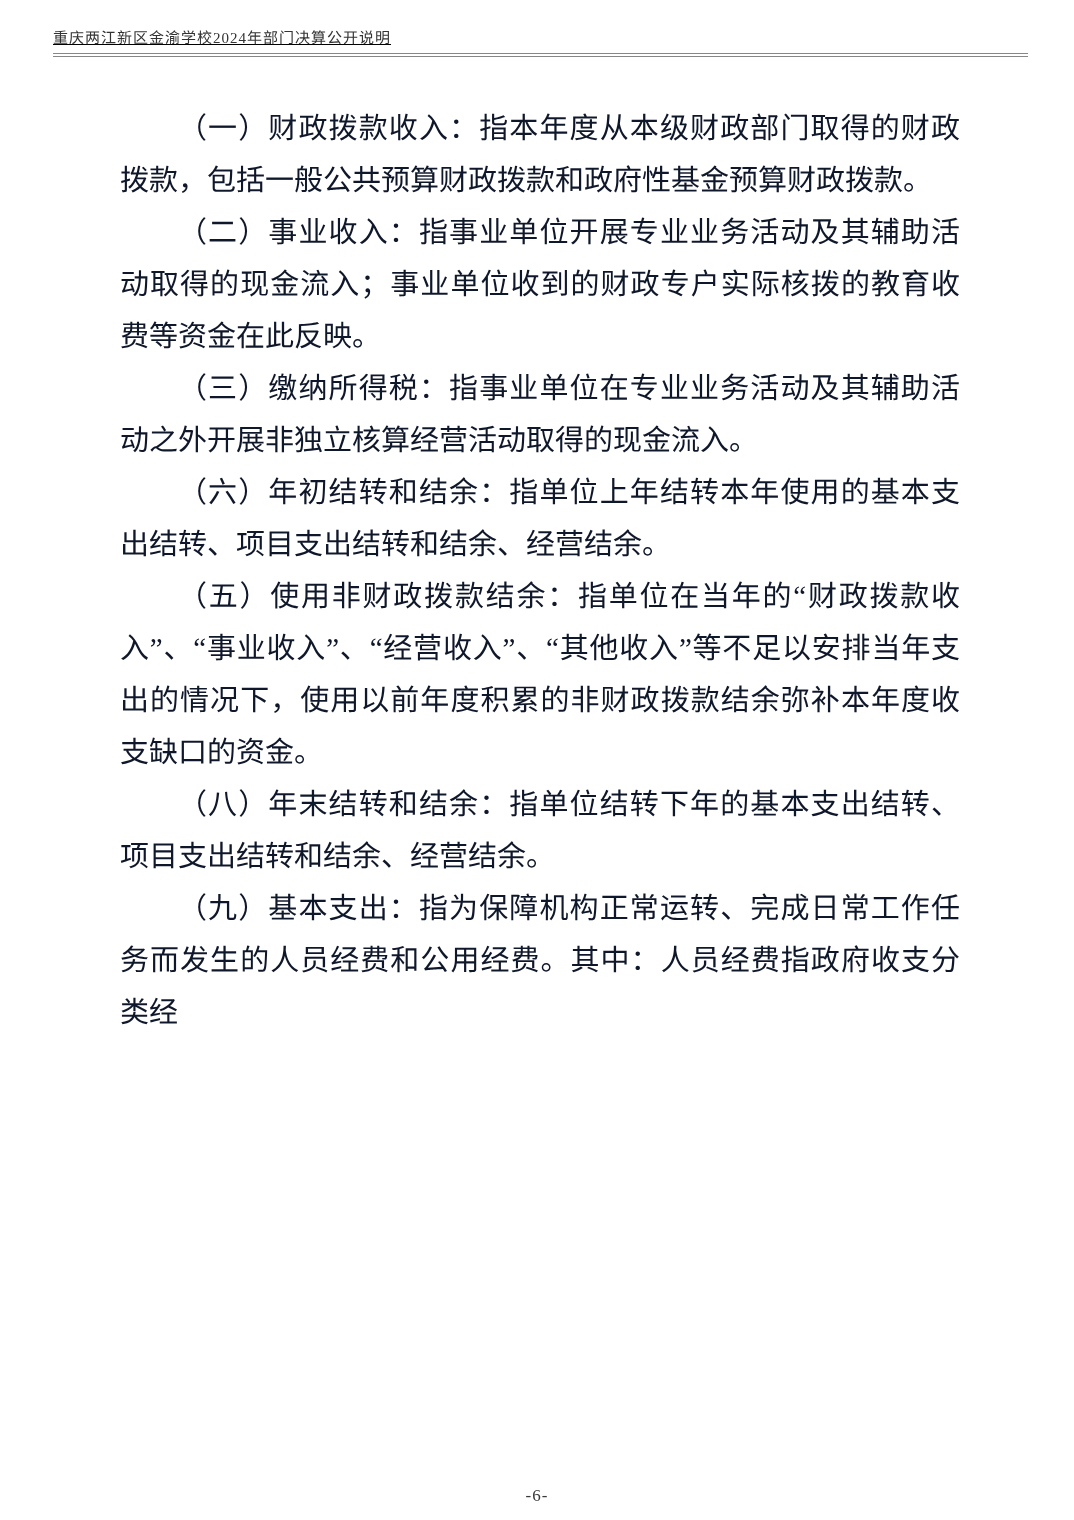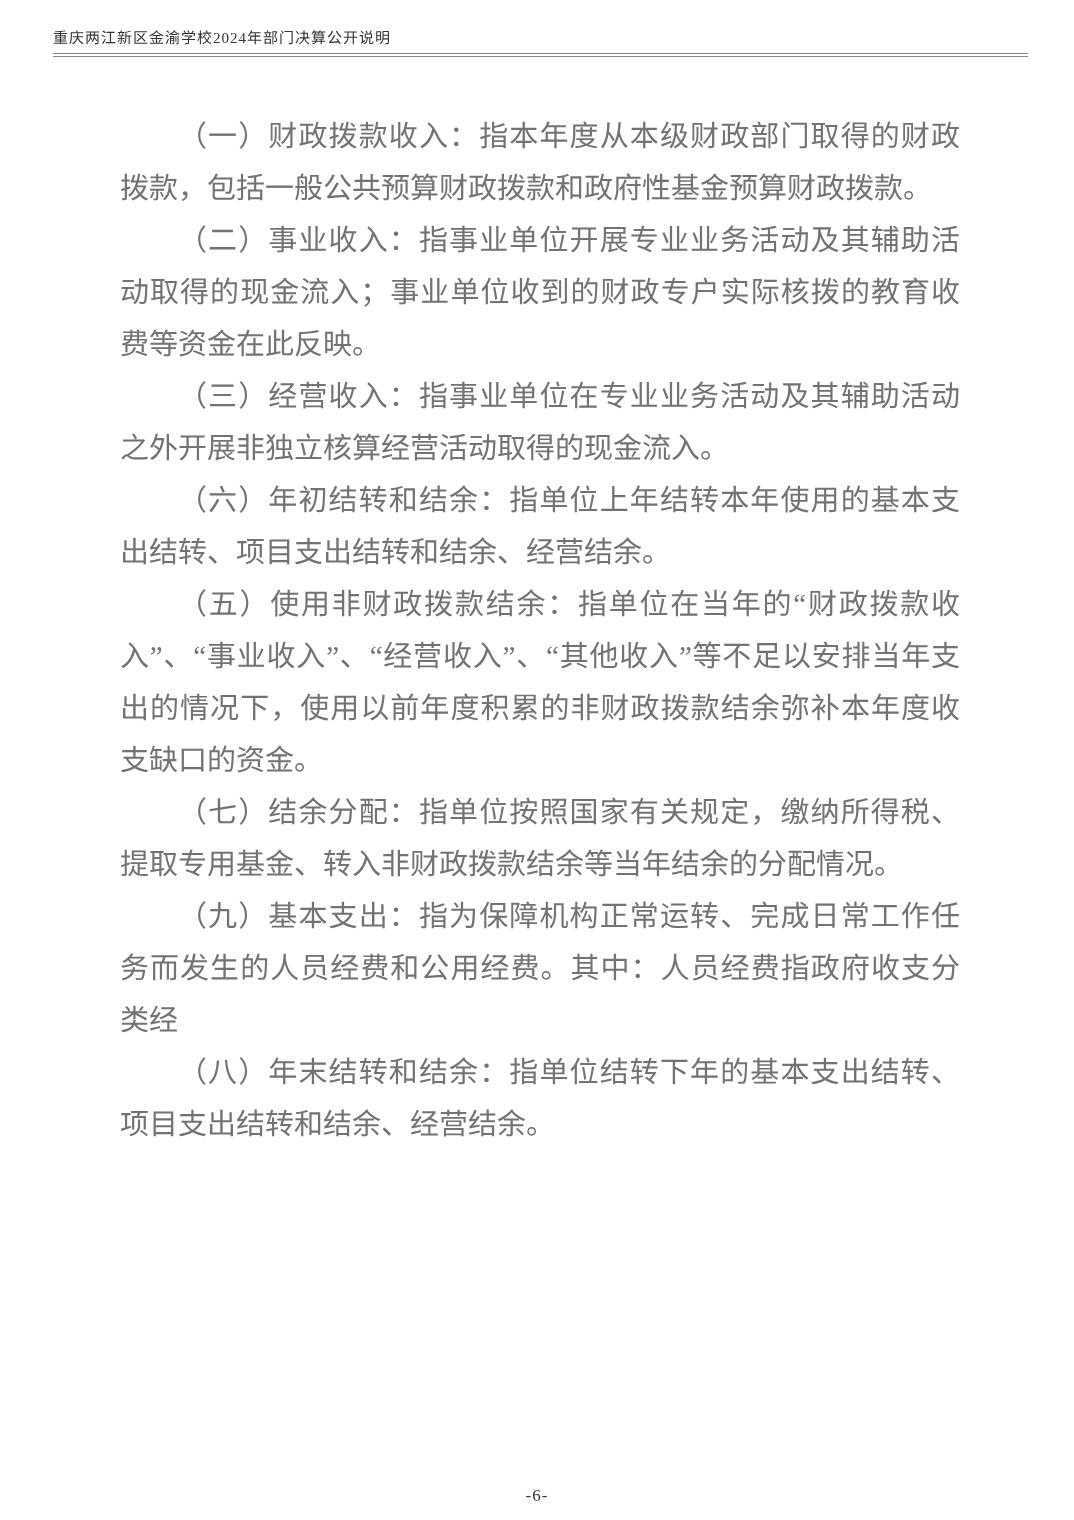--- a/index.html
+++ b/index.html
@@ -13,40 +13,41 @@
     height: 1520px;
     background: #ffffff;
     font-family: "Liberation Serif", "DejaVu Serif", serif;
     overflow: hidden;
   }
   .header {
     position: absolute;
     top: 28px;
     left: 53px;
     right: 46px;
+    text-decoration: underline;
   }
   .header-title {
     font-size: 15px;
     color: #333333;
     letter-spacing: 1px;
     line-height: 20px;
   }
   .header-rule {
     margin-top: 5px;
     height: 0;
     border-top: 4px double #878787;
   }
   .content {
     position: absolute;
-    top: 110px;
+    top: 102px;
     left: 120px;
     width: 840px;
     font-size: 29px;
     line-height: 52px;
-    color: #737373;
+    color: #0f172a;
     text-align: justify;
     text-justify: inter-ideograph;
   }
   .content p {
     margin: 0;
     padding: 0;
     text-indent: 2em;
   }
   .footer {
     position: absolute;
@@ -67,25 +68,24 @@
 <div class="page">
 
   <div class="header">
     <div class="header-title">重庆两江新区金渝学校2024年部门决算公开说明</div>
     <div class="header-rule"></div>
   </div>
 
   <div class="content">
     <p>（一）财政拨款收入：指本年度从本级财政部门取得的财政拨款，包括一般公共预算财政拨款和政府性基金预算财政拨款。</p>
     <p>（二）事业收入：指事业单位开展专业业务活动及其辅助活动取得的现金流入；事业单位收到的财政专户实际核拨的教育收费等资金在此反映。</p>
-    <p>（三）经营收入：指事业单位在专业业务活动及其辅助活动之外开展非独立核算经营活动取得的现金流入。</p>
+    <p>（三）缴纳所得税：指事业单位在专业业务活动及其辅助活动之外开展非独立核算经营活动取得的现金流入。</p>
     <p>（六）年初结转和结余：指单位上年结转本年使用的基本支出结转、项目支出结转和结余、经营结余。</p>
     <p>（五）使用非财政拨款结余：指单位在当年的“财政拨款收入”、“事业收入”、“经营收入”、“其他收入”等不足以安排当年支出的情况下，使用以前年度积累的非财政拨款结余弥补本年度收支缺口的资金。</p>
-    <p>（七）结余分配：指单位按照国家有关规定，缴纳所得税、提取专用基金、转入非财政拨款结余等当年结余的分配情况。</p>
+    <p>（八）年末结转和结余：指单位结转下年的基本支出结转、项目支出结转和结余、经营结余。</p>
     <p>（九）基本支出：指为保障机构正常运转、完成日常工作任务而发生的人员经费和公用经费。其中：人员经费指政府收支分类经</p>
-    <p>（八）年末结转和结余：指单位结转下年的基本支出结转、项目支出结转和结余、经营结余。</p>
   </div>
 
   <div class="footer">
     <span class="page-number">-6-</span>
   </div>
 
 </div>
 
 </body></html>

